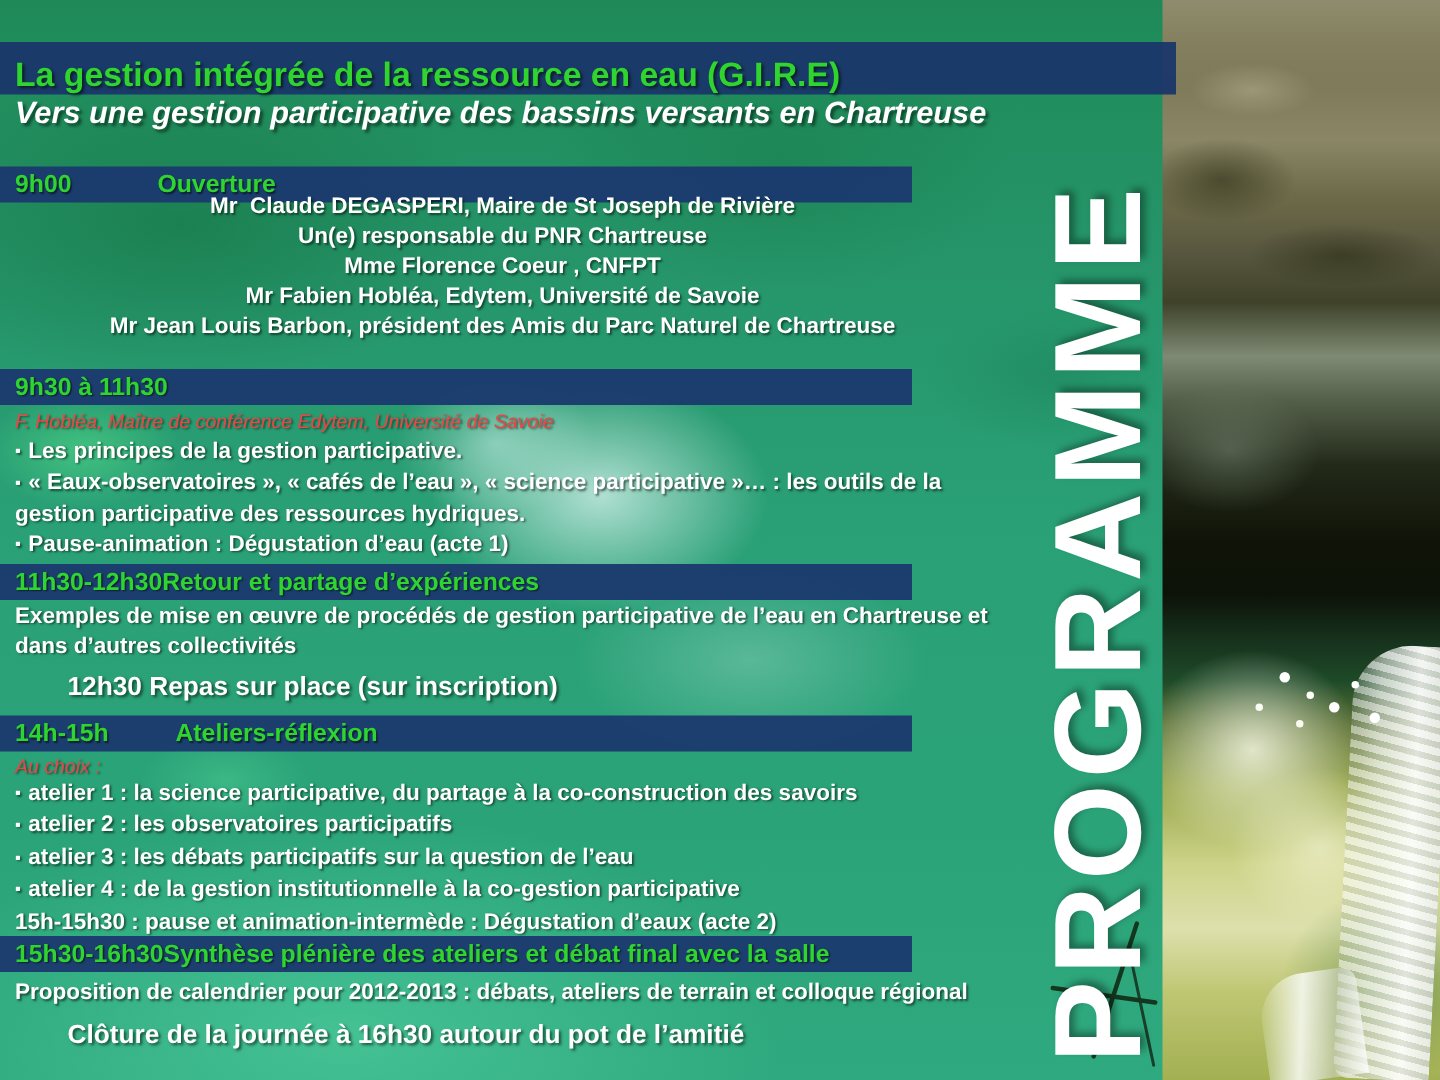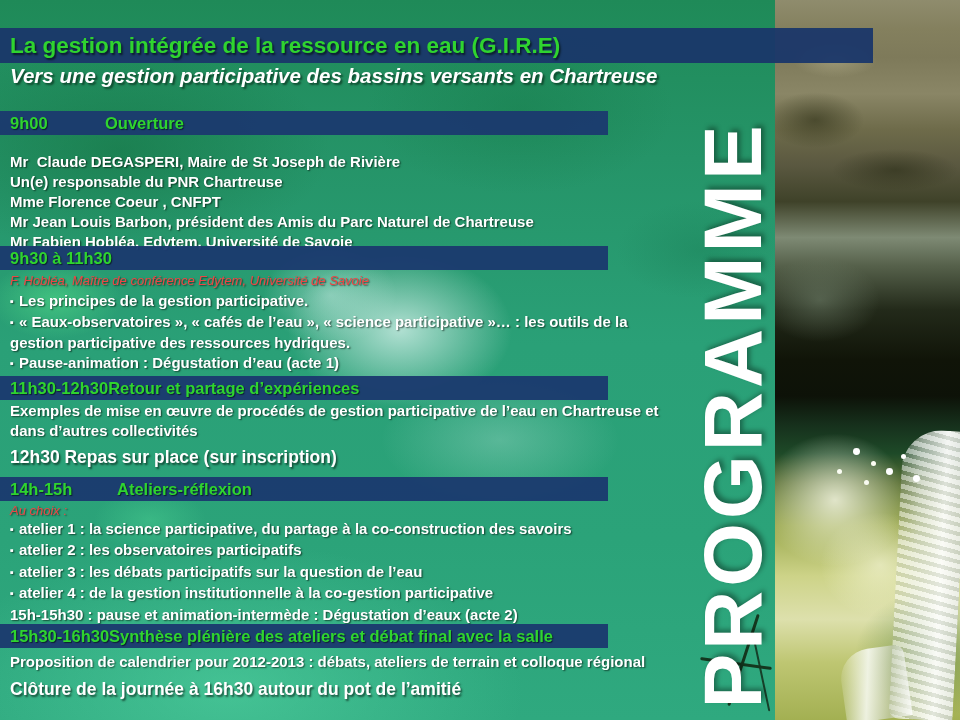--- a/index.html
+++ b/index.html
@@ -53,22 +53,22 @@
     box-shadow:855px 450px 0 2px #ffffff,872px 462px 0 1px #fdfdf5,888px 470px 0 2px #fefefe,
                902px 455px 0 1px #ffffff,865px 481px 0 1px #f8faf0,915px 477px 0 2px #ffffff,
                838px 470px 0 1px #fbfdf4;
   }
   .branch{position:absolute;background:#14381f;border-radius:2px;}
   .branch-1{left:742px;top:612px;width:3px;height:96px;transform:rotate(18deg);}
   .branch-2{left:760px;top:632px;width:2px;height:80px;transform:rotate(-12deg);background:#16402a;}
   .branch-3{left:700px;top:662px;width:72px;height:3px;transform:rotate(8deg);}
   
   .title-band{
-    position:absolute;left:0;top:28px;width:873px;height:35px;
-    background:rgba(26,54,106,0.94);display:flex;align-items:center;
+    position:absolute;left:0;top:28px;width:784px;height:35px;
+    background:rgba(26,54,106,0.94);display:flex;align-items:flex-end;
   }
   .title-text{
     padding-left:10px;font-size:22.5px;font-weight:700;color:#2fd42f;
     text-shadow:1.5px 1.5px 2px rgba(0,12,6,0.65);white-space:nowrap;
   }
   .subtitle{
     position:absolute;left:10px;top:64px;font-size:20.5px;font-weight:700;font-style:italic;
     color:#ffffff;text-shadow:2px 2px 2px rgba(0,20,10,0.55);white-space:nowrap;
   }
   .band{
@@ -89,23 +89,23 @@
     font-size:15px;font-weight:700;line-height:20px;color:#ffffff;
     text-shadow:1.2px 1.2px 1.5px rgba(0,15,8,0.6);white-space:pre-wrap;
   }
   .italic-line{
     font-size:13px;font-weight:400;font-style:italic;line-height:20px;color:#ef4444;
     text-shadow:1.2px 1.2px 1.5px rgba(0,15,8,0.6);
   }
   .bullet-marker{font-size:11px;margin-right:5px;position:relative;top:-1px;}
   .big-line{
     font-size:17.5px;font-weight:700;color:#ffffff;
-    text-shadow:1.5px 1.5px 2px rgba(0,15,8,0.6);white-space:nowrap;
+    text-shadow:1.5px 1.5px 2px rgba(0,15,8,0.6);white-space:nowrap;margin-left:35px;
   }
-  .speakers{top:152px;} .expose-lead{top:271px;} .expose-bullets{top:291px;width:648px;}
+  .speakers{top:128px;text-align:center;} .expose-lead{top:271px;} .expose-bullets{top:291px;width:648px;}
   .retour-lines{top:401px;} .lunch{position:absolute;left:10px;top:447px;}
   .atelier-lead{top:501px;} .atelier-bullets{top:519px;}
   .atelier-bullets .s-line{line-height:19.4px;}
   .synthese-lines{top:652px;} .closing{position:absolute;left:10px;top:679px;}
   .programme{
     position:absolute;left:733px;top:415px;
     transform:translate(-50%,-50%) rotate(-90deg);
     font-size:82px;font-weight:700;letter-spacing:4px;color:#ffffff;
     text-shadow:3px 3px 5px rgba(0,10,5,0.38);white-space:nowrap;
   }
@@ -130,22 +130,22 @@
   <div class="subtitle">Vers une gestion participative des bassins versants en Chartreuse</div>
 
   <div class="band band-0">
     <span class="band-time">9h00</span>
     <span class="band-heading">Ouverture</span>
   </div>
   <div class="block speakers">
     <div class="s-line">Mr  Claude DEGASPERI, Maire de St Joseph de Rivière</div>
     <div class="s-line">Un(e) responsable du PNR Chartreuse</div>
     <div class="s-line">Mme Florence Coeur , CNFPT</div>
+    <div class="s-line">Mr Fabien Hobléa, Edytem, Université de Savoie</div>
     <div class="s-line">Mr Jean Louis Barbon, président des Amis du Parc Naturel de Chartreuse</div>
-    <div class="s-line">Mr Fabien Hobléa, Edytem, Université de Savoie</div>
   </div>
 
   <div class="band band-1">
     <span class="band-time">9h30 à 11h30</span>
   </div>
   <div class="block expose-lead">
     <div class="italic-line">F. Hobléa, Maître de conférence Edytem, Université de Savoie</div>
   </div>
   <div class="block expose-bullets">
     <div class="s-line"><span class="bullet-marker">▪</span><span>Les principes de la gestion participative.</span></div>

